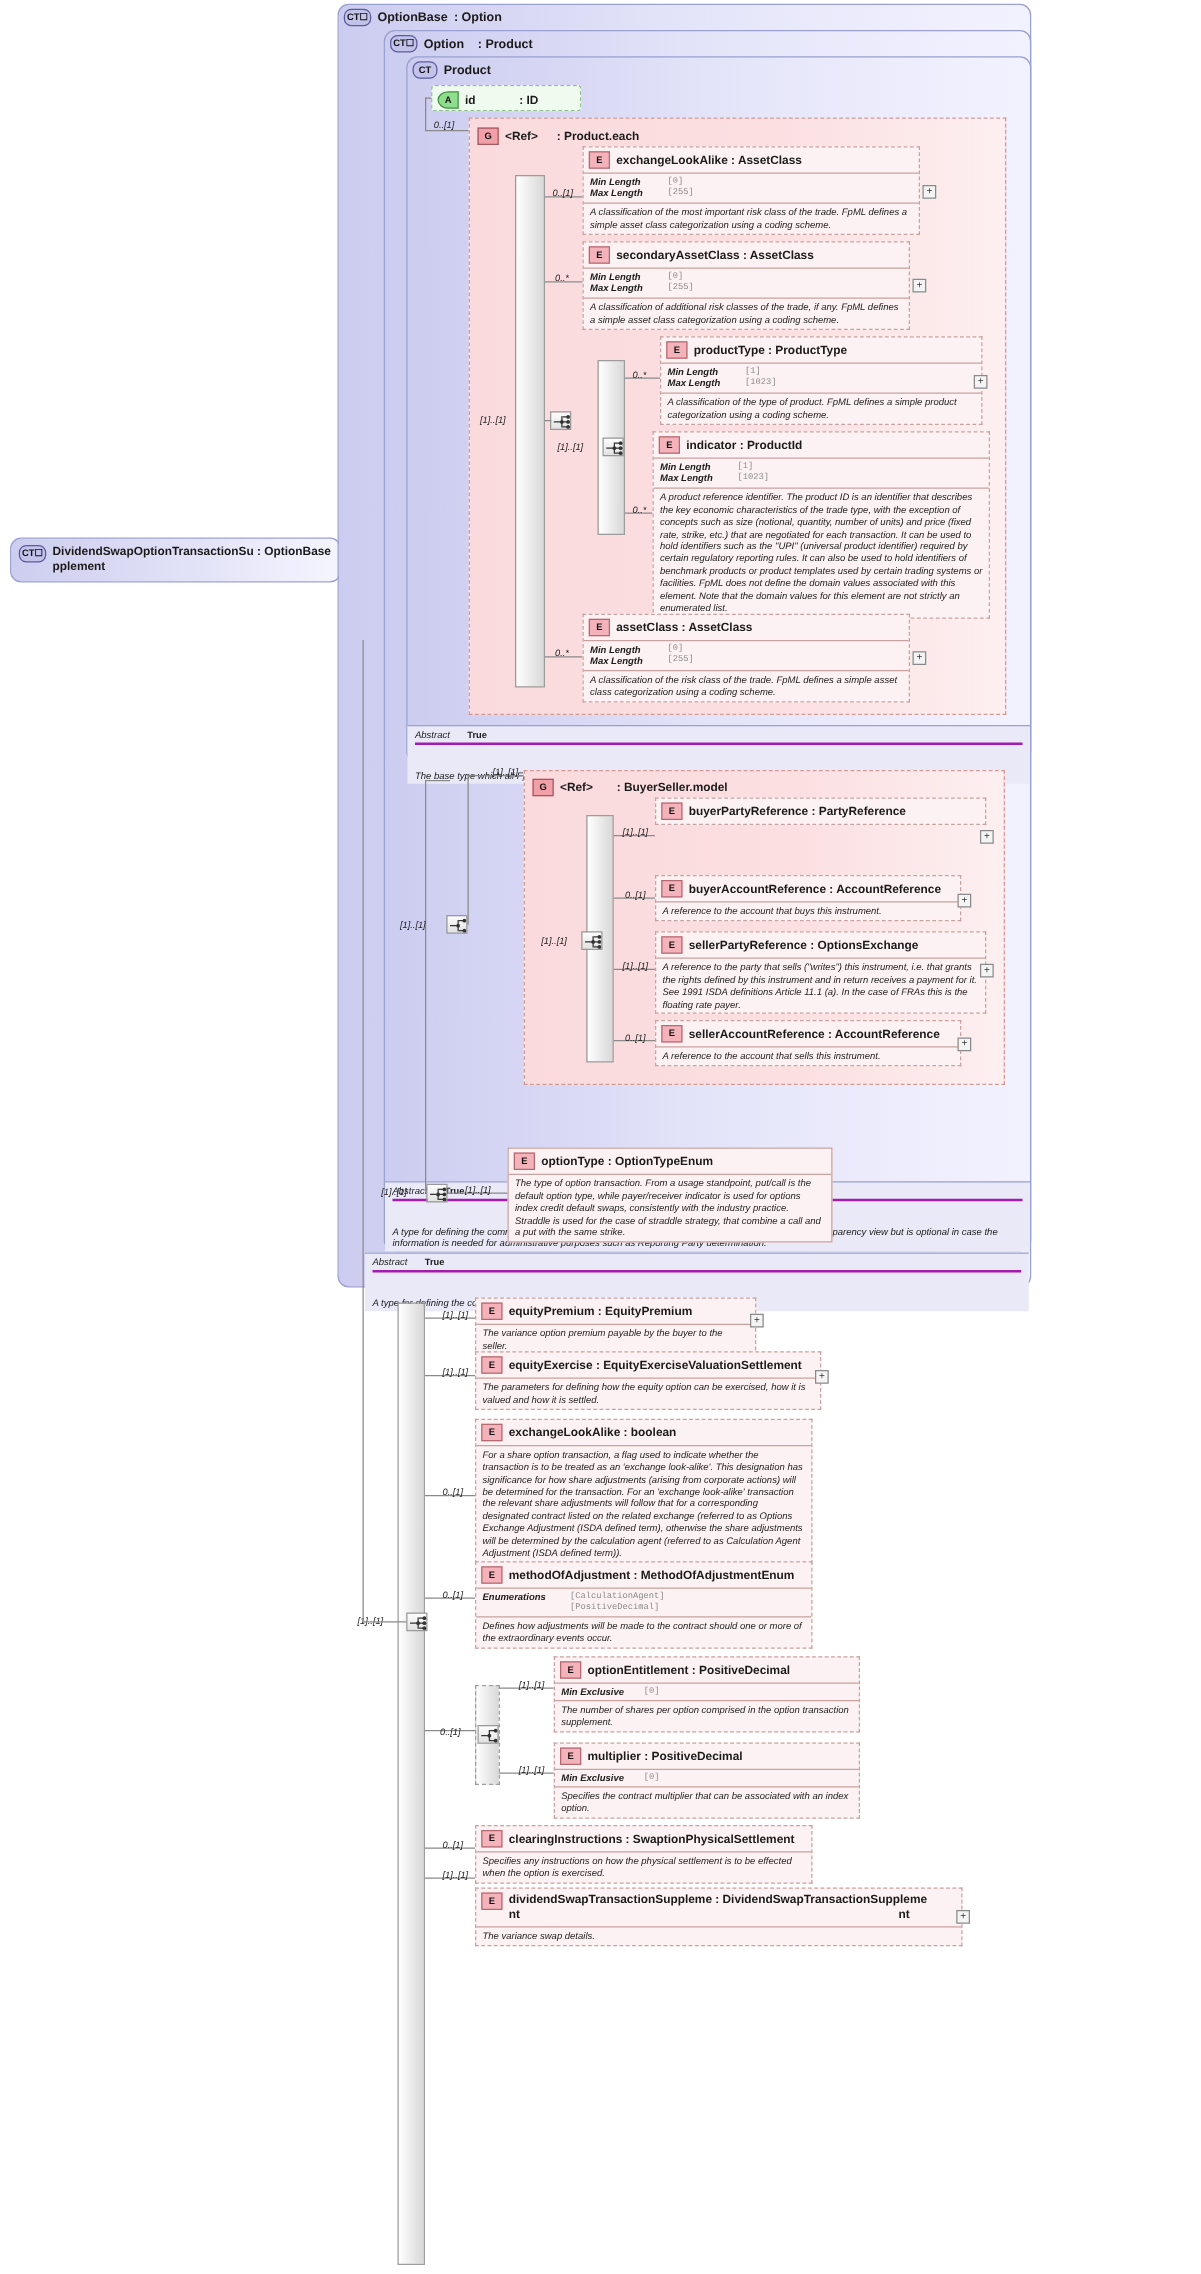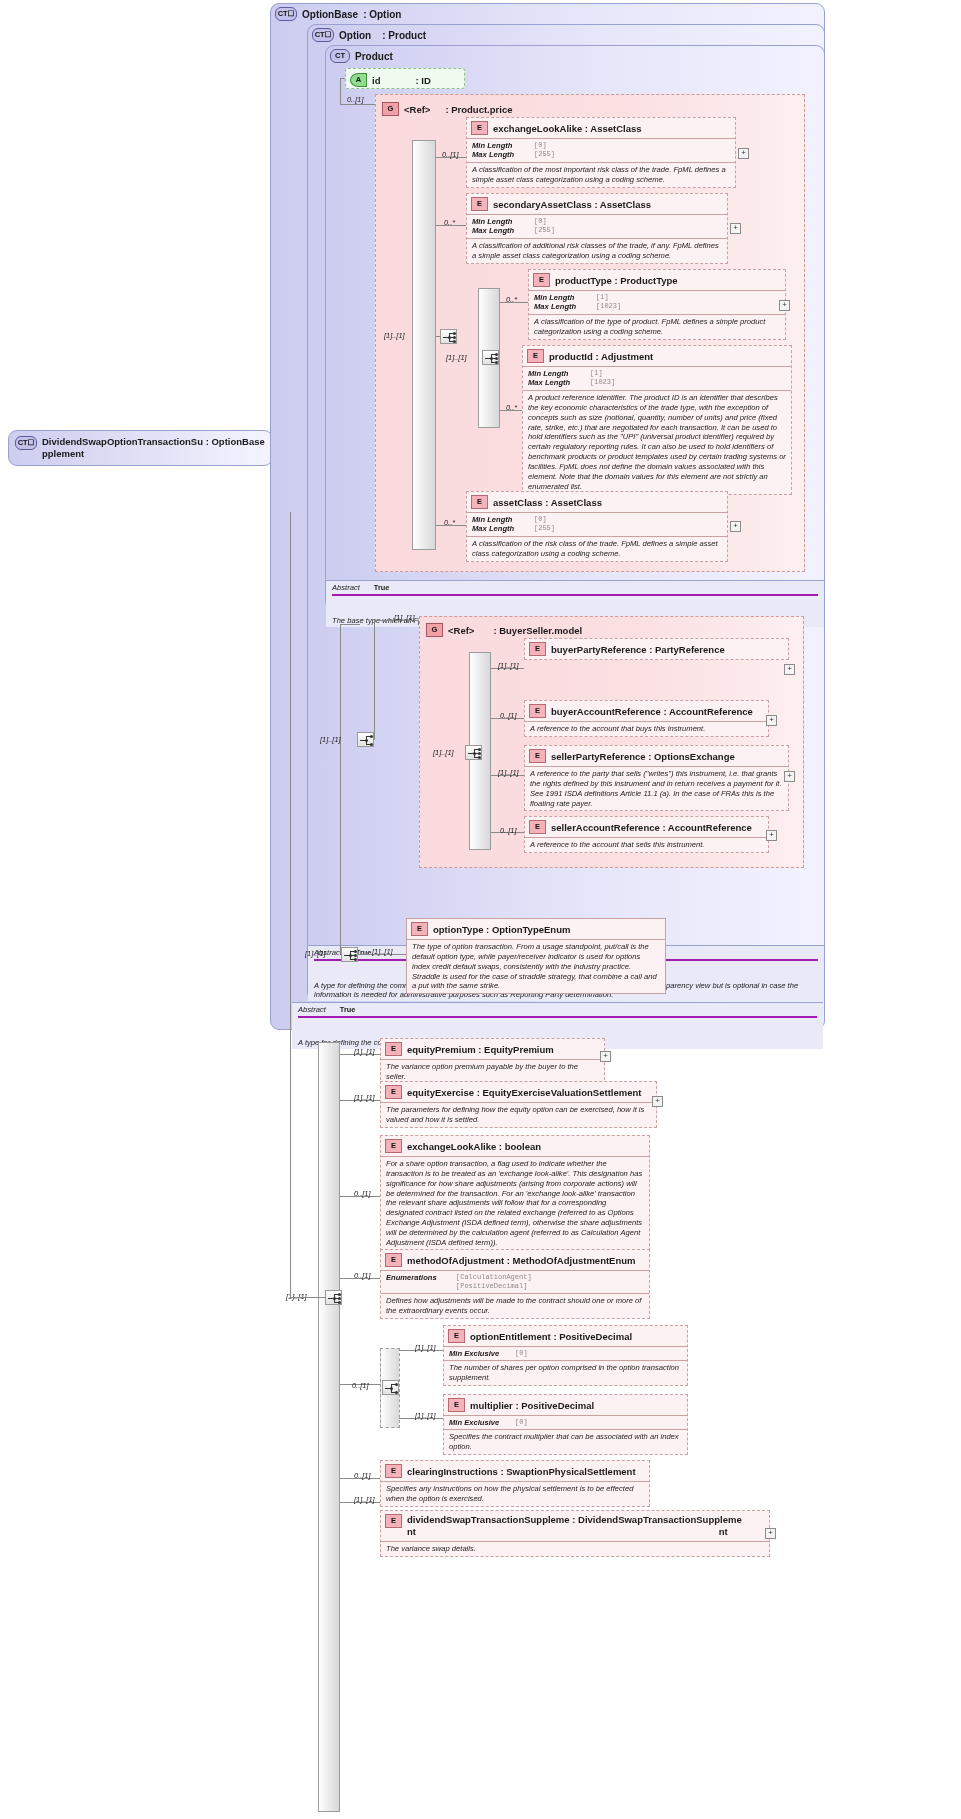--- a/index.html
+++ b/index.html
@@ -154,21 +154,21 @@
     <span>id</span>
     <span style="padding-left:30px;">: ID</span>
   </div>
 </div>
 <div class="card" style="left:347px;top:95px;">0..[1]</div>
 
 <div class="abs grp" style="left:375px;top:94px;width:430px;height:478px;"></div>
 <div class="abs hdr" style="left:378px;top:99px;">
   <span class="badge b-g">G</span>
   <span>&lt;Ref&gt;</span>
-  <span style="padding-left:10px;">: Product.price</span>
+  <span style="padding-left:10px;">: Product.each</span>
 </div>
 
 <div class="abs bar" style="left:412px;top:140px;width:24px;height:410px;"></div>
 
 <div class="abs seq" style="left:440px;top:329px;">
   <span class="sl" style="left:2px;top:7px;width:6px;height:1px;"></span>
   <span class="sl" style="left:8px;top:3px;width:1px;height:9px;"></span>
   <span class="dot" style="left:7px;top:6px;"></span>
   <span class="sl" style="left:9px;top:3px;width:4px;height:1px;"></span>
   <span class="sl" style="left:9px;top:7px;width:4px;height:1px;"></span>
@@ -256,21 +256,21 @@
       </div>
   </div>
   <div class="doc">A classification of the type of product. FpML defines a simple product categorization using a coding scheme.</div>
 </div>
 <div class="card" style="left:506px;top:295px;">0..*</div>
 <div class="plus" style="left:779px;top:300px;">+</div>
 
 <div class="abs el dashed" style="left:522px;top:345px;width:270px;">
   <div class="hdr">
     <span class="badge b-e">E</span>
-    <span>productId : Adjustment</span>
+    <span>indicator : ProductId</span>
   </div>
   <div class="facets">
     <div class="row">
         <span class="fname">Min Length</span>
         <span class="fval">[1]</span>
       </div>
     <div class="row">
         <span class="fname">Max Length</span>
         <span class="fval">[1023]</span>
       </div>

